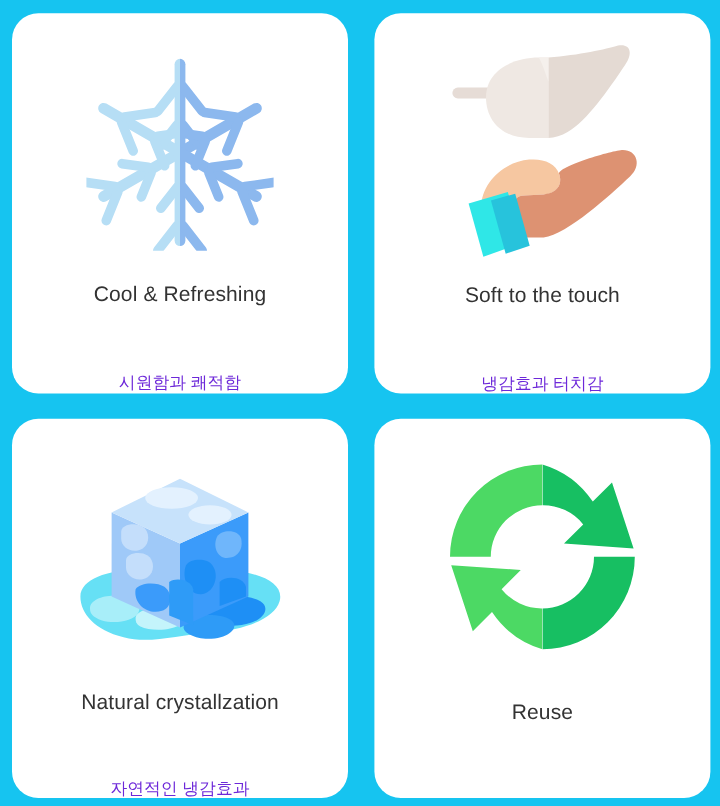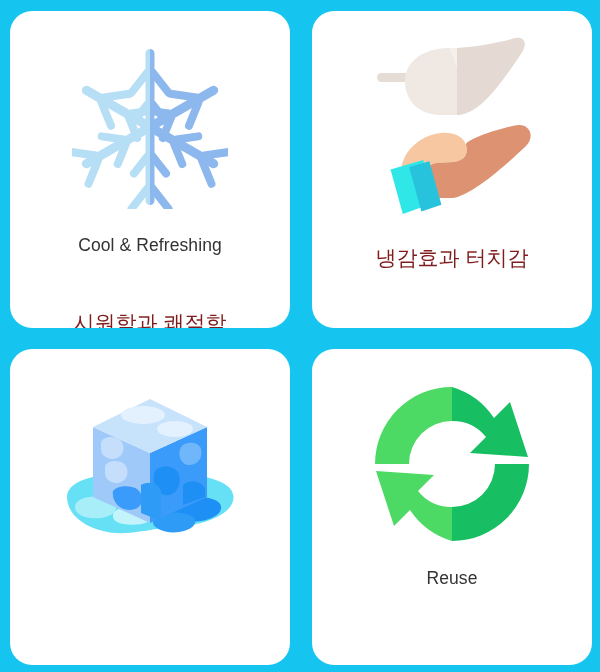--- a/index.html
+++ b/index.html
@@ -44,32 +44,32 @@
   .labels {
     display:flex;
     flex-direction:column;
     align-items:center;
     width:100%;
     gap:44px;
   }
   .card-1 .labels { margin-top:26px; }
   .card-2 .labels { margin-top:20px; }
   .card-3 .labels { margin-top:30px; }
-  .card-4 .labels { margin-top:19px;text-align:right; }
+  .card-4 .labels { margin-top:34px;text-align:right; }
 
   .label-en {
     font-size:17.5px;
     color:#333333;
     letter-spacing:0.1px;
     line-height:1.25;
     white-space:nowrap;
   }
   .label-ko {
-    font-size:21px;
-    color:#7f1d1d;
+    font-size:14px;
+    color:#6d28d9;
     margin-top:9px;
     line-height:1.25;
     white-space:nowrap;
   }
   svg { display:block; }
 </style>
 </head>
 <body style="background: rgb(22, 196, 240);">
 
 <div class="grid">
@@ -152,20 +152,21 @@
         <path d="M36 138 C36 118 54 100 76 98 C88 97 98 101 101 110 C104 119 99 126 88 127 L72 128 C66 128 63 132 63 136 L63 155 L36 155 Z" fill="#F6C7A1"></path>
 
         <path d="M63 136 C63 132 66 128 72 128 L88 127 C99 126 104 119 101 110 C99 104 146 90 154 90 C166 90 170 103 160 112 C144 127 108 160 88 163 L63 163 Z" fill="#DD9272"></path>
 
         <path d="M30 130 L64 128 L66 172 L32 176 Z" fill="#2FE7E7" transform="rotate(-13 48 152)"></path>
 
         <path d="M49 129 L70 128 L72 173 L51 175 Z" fill="#27C3DC" transform="rotate(-13 60 152)"></path>
       </svg>
     </div>
     <div class="labels">
+      <div class="label-en">Soft to the touch</div>
       <div class="label-ko">냉감효과 터치감</div>
     </div>
   </div>
 
   <div class="card card-3" style="background: rgb(255, 255, 255);">
     <div class="icon-wrap">
       <svg width="190" height="160" viewBox="0 0 190 160">
 
         <path d="M12 112 C12 96 40 88 70 90 C92 92 112 88 134 90 C164 92 182 102 178 116 C174 130 150 140 120 142 C92 144 70 152 48 146 C24 140 12 126 12 112 Z" fill="#66E0F5"></path>
 
@@ -187,20 +188,24 @@
         <path d="M46 58 C46 52 58 50 64 54 C70 58 70 68 64 72 C56 77 46 72 46 64 Z" fill="#C4DEFB"></path>
         <path d="M50 82 C50 76 62 74 68 78 C74 82 74 92 68 96 C60 101 50 96 50 88 Z" fill="#C4DEFB"></path>
         <path d="M58 106 C62 100 76 100 82 104 C90 110 88 122 80 124 C68 128 56 118 58 106 Z" fill="#3B9BFA"></path>
 
         <path d="M126 62 C130 56 144 56 146 64 C148 74 142 80 134 80 C126 80 122 70 126 62 Z" fill="#6FB6FB"></path>
         <path d="M100 86 C104 80 118 80 122 86 C128 94 124 108 114 110 C102 112 96 96 100 86 Z" fill="#1E8FF5"></path>
         <path d="M128 100 C134 94 148 96 150 104 L150 112 L128 120 Z" fill="#1E8FF5"></path>
 
         <path d="M86 100 C92 96 104 98 106 106 L106 136 L86 128 Z" fill="#2E9BF7"></path>
       </svg>
+    </div>
+    <div class="labels">
+      <div class="label-en">Natural crystallzation</div>
+      <div class="label-ko">자연적인 냉감효과</div>
     </div>
   </div>
 
   <div class="card card-4" style="background: rgb(255, 255, 255);">
     <div class="icon-wrap">
       <svg width="168" height="170" viewBox="0 0 168 170">
         <defs>
           <clipPath id="recLeft">
               <rect x="0" y="0" width="84" height="170"></rect>
             </clipPath>

